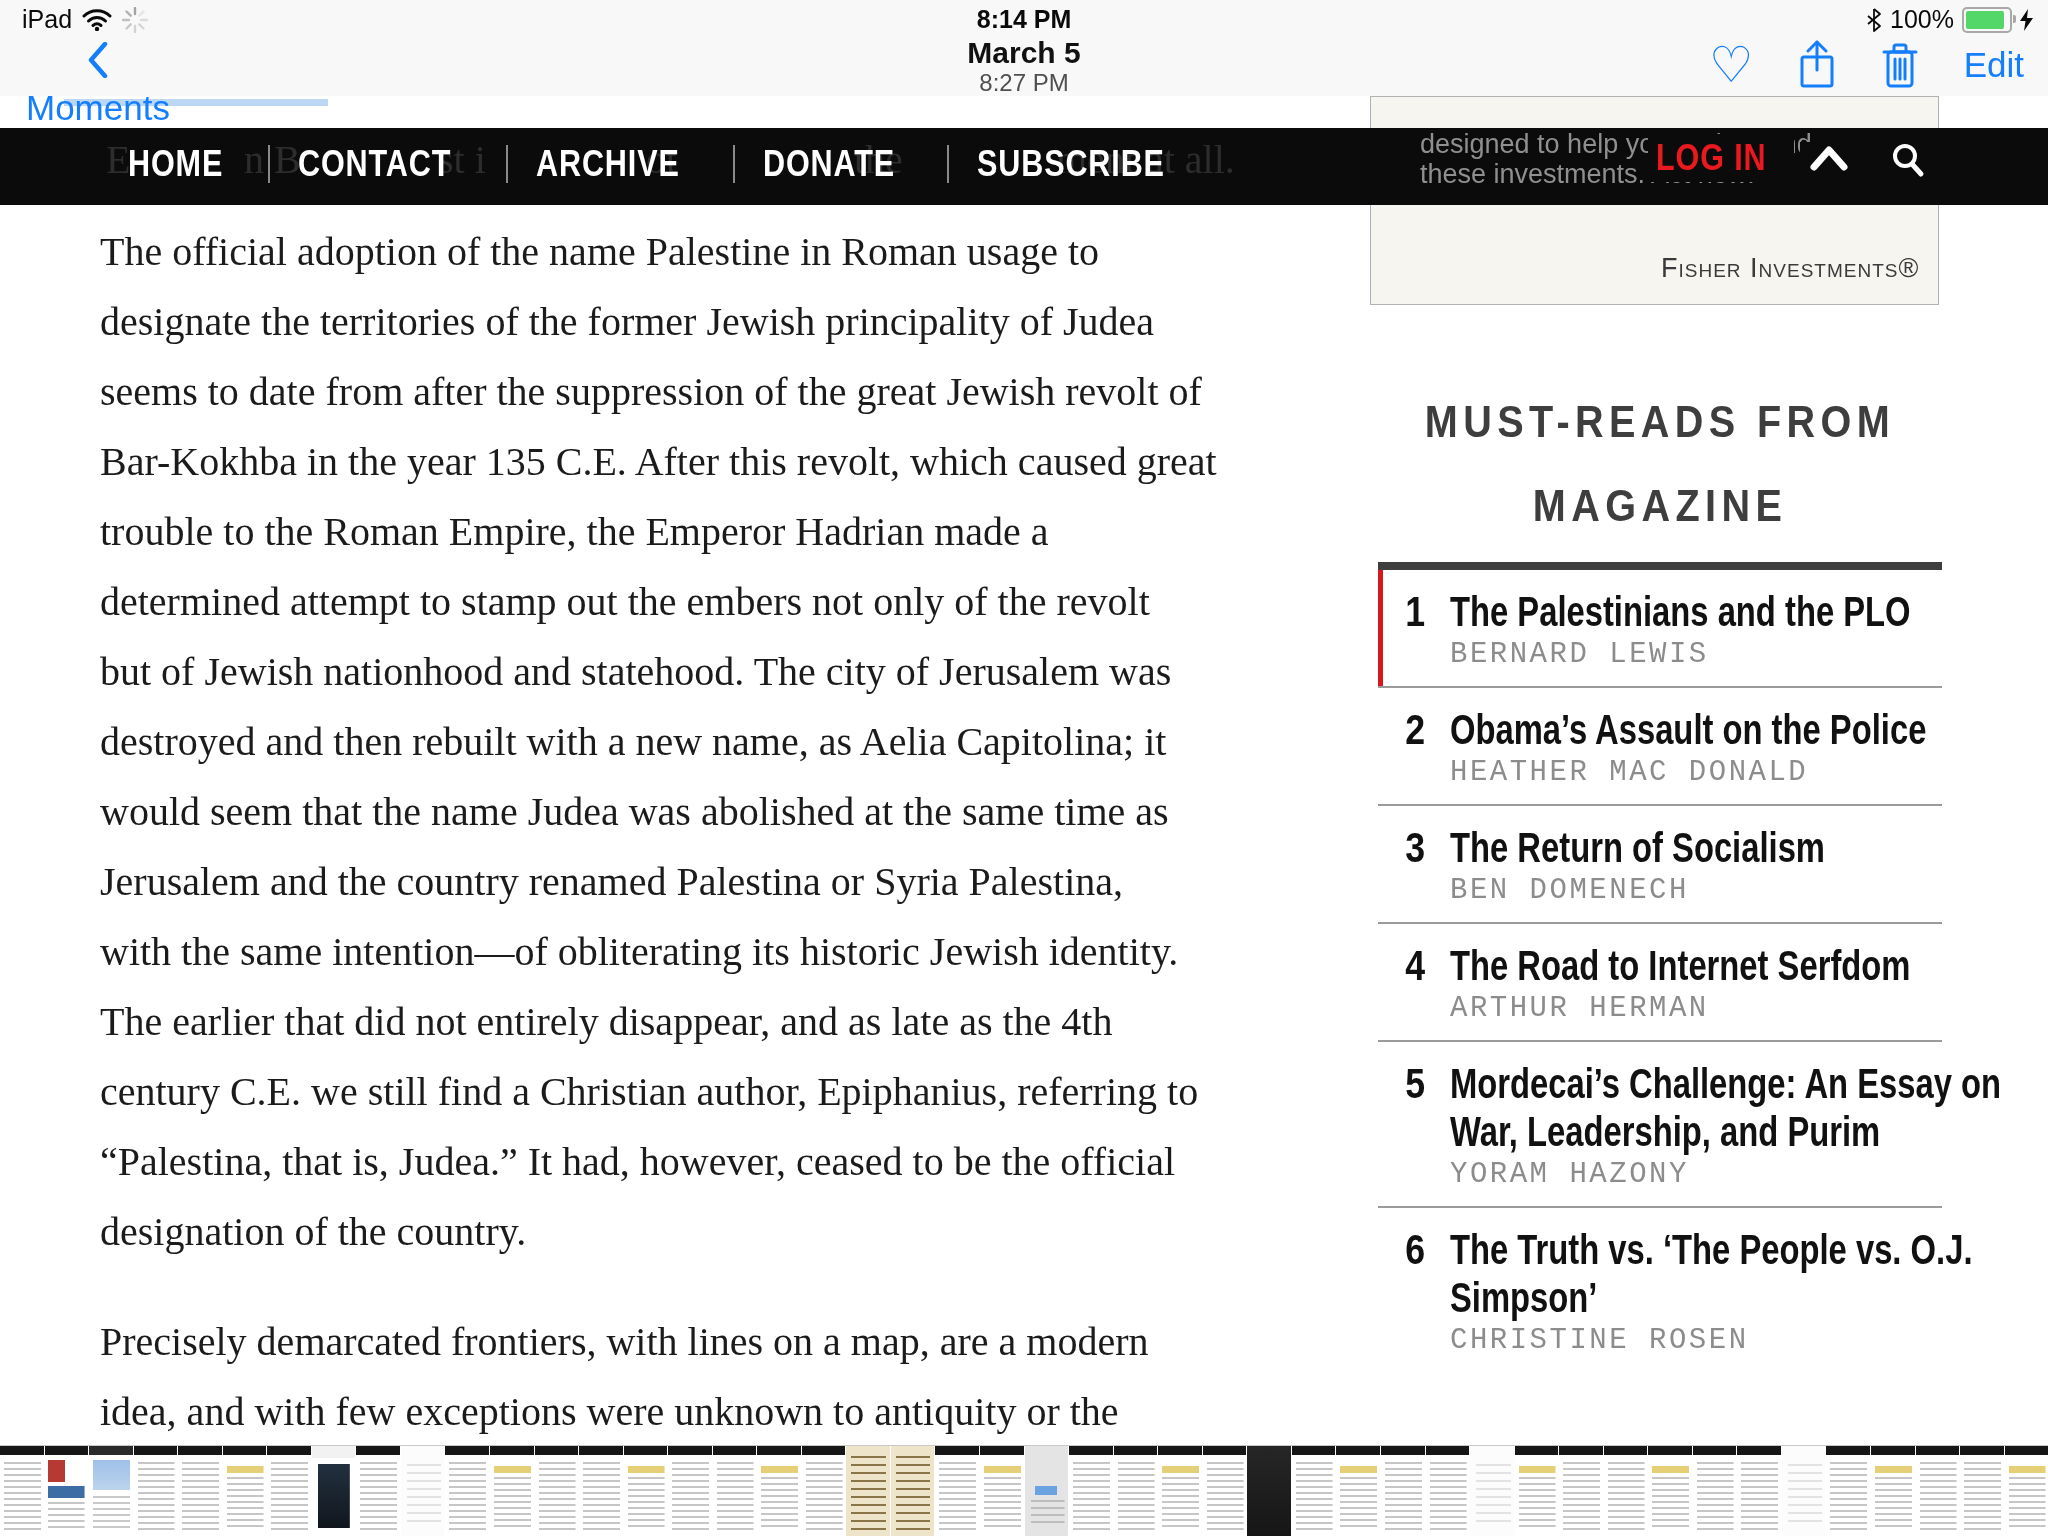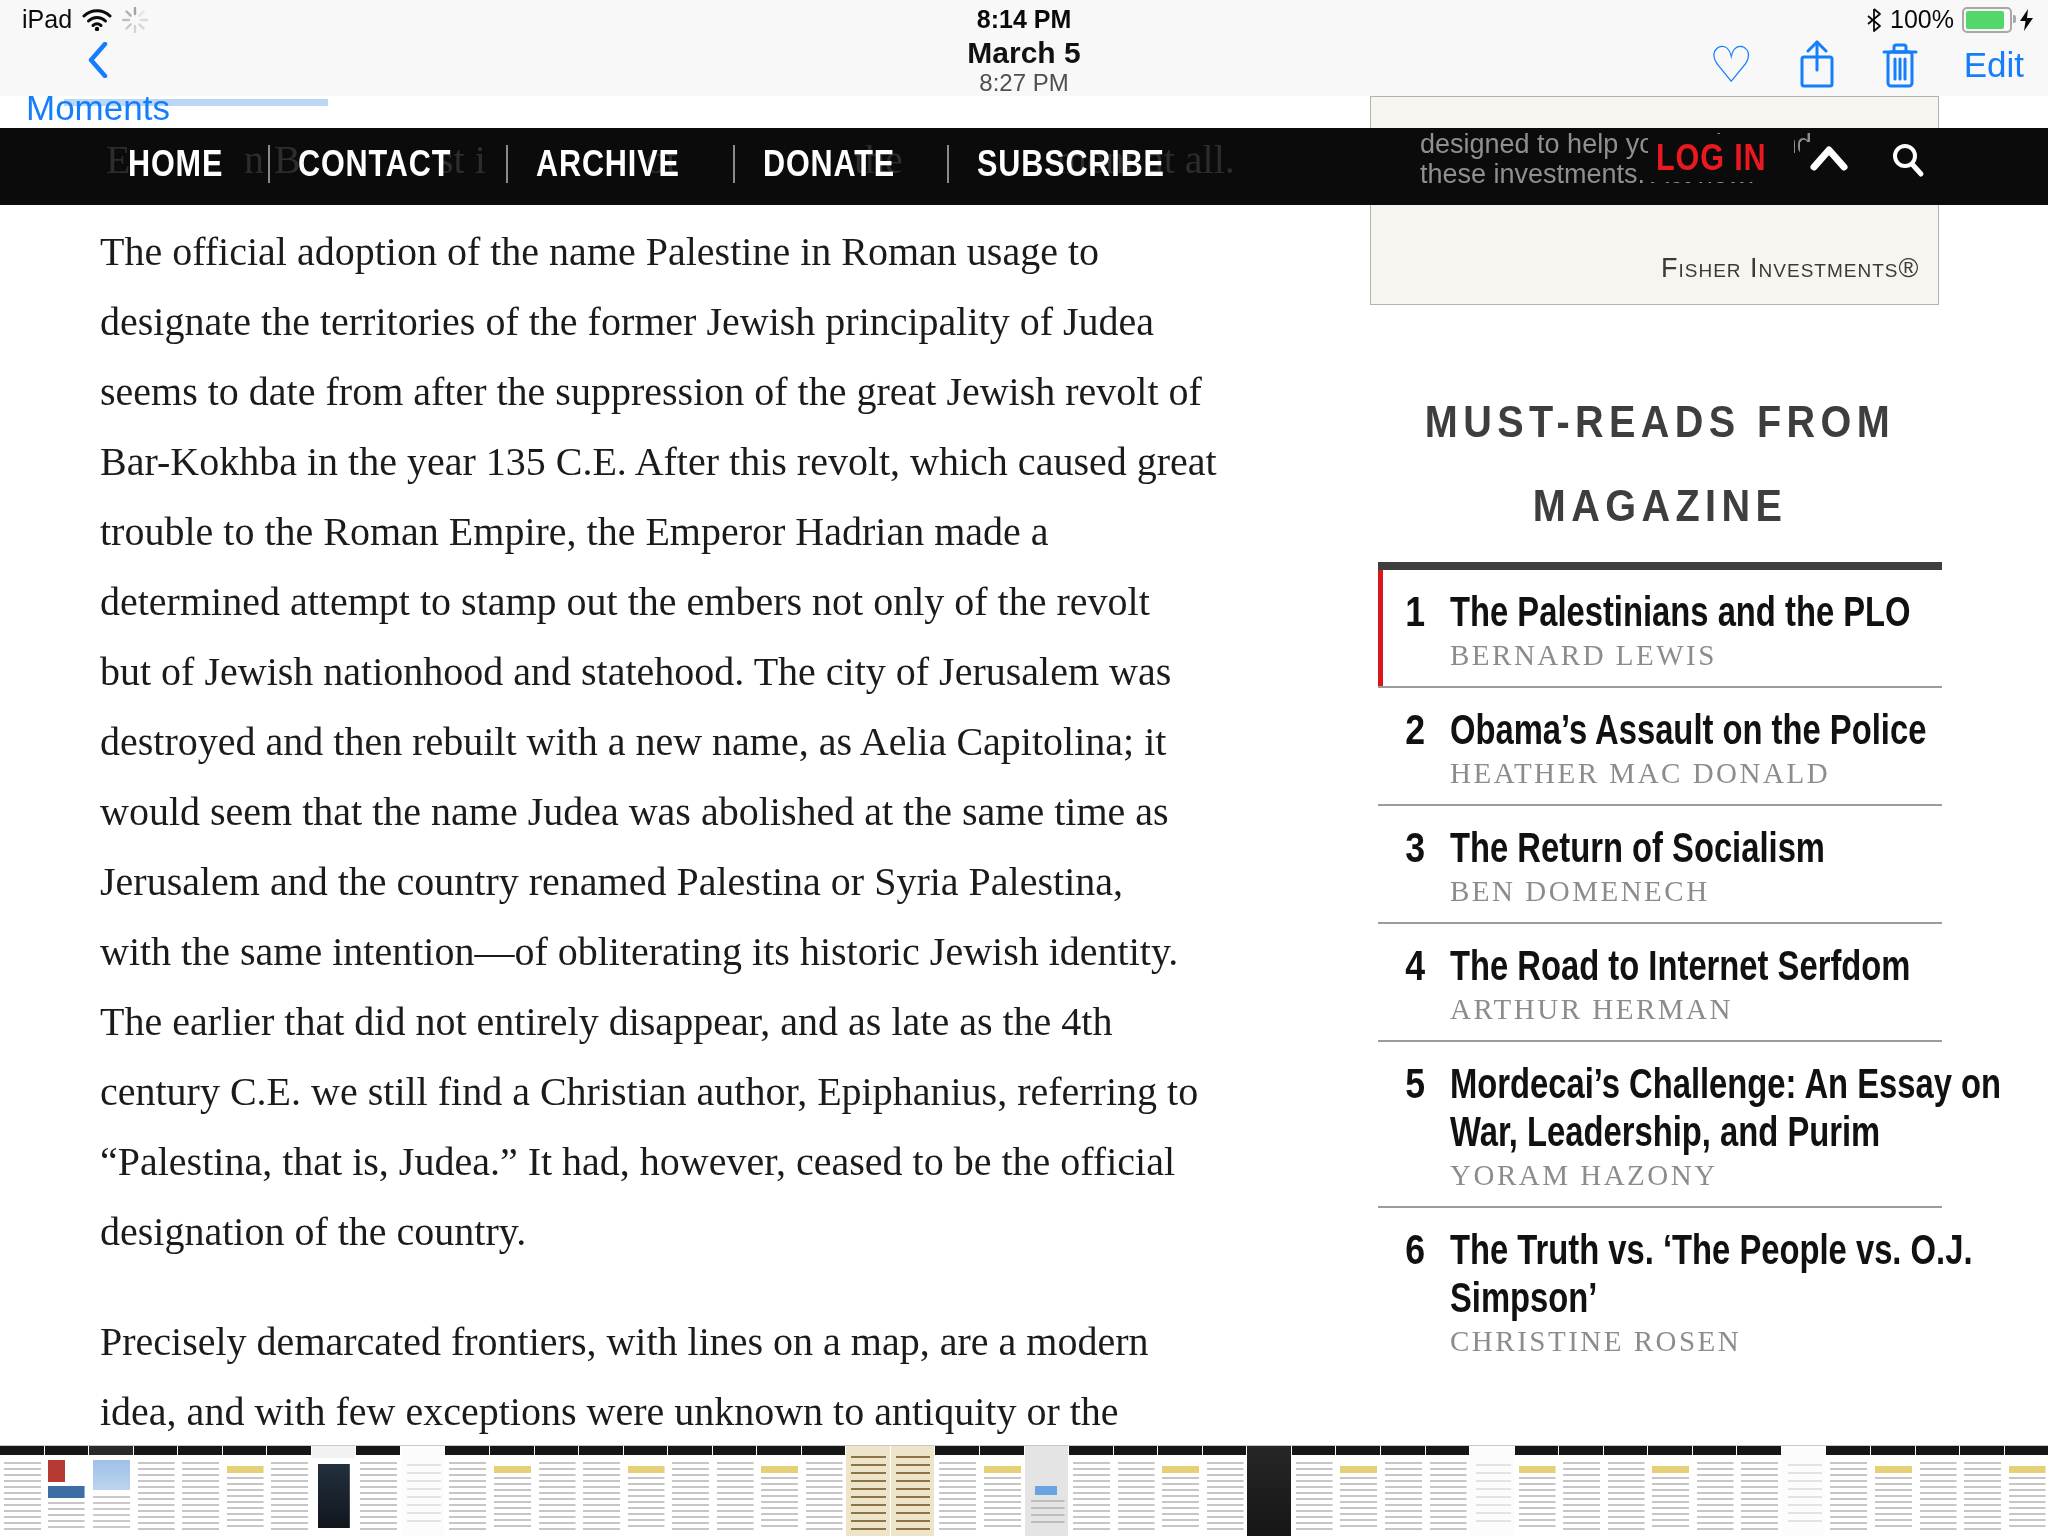--- a/index.html
+++ b/index.html
@@ -57,21 +57,21 @@
   .mr-topbar{height:8px;background:#3f3f3f;}
   .mr-item{position:relative;display:flex;padding:18px 0 14px 0;border-bottom:2px solid #9b9b9b;}
   .mr-item.last{border-bottom:none;}
   .mr-item.first::before{content:"";position:absolute;left:0;top:0;bottom:0;width:5px;background:#d6171c;}
   .mr-num{width:72px;padding-left:32px;box-sizing:border-box;font-size:42px;font-weight:700;color:#111;
           line-height:48px;transform:scaleX(0.85);transform-origin:0 0;}
   .mr-body{flex:1;min-width:0;}
   .mr-title-line{font-size:42px;font-weight:700;color:#111;line-height:48px;transform:scaleX(0.78);
                  transform-origin:0 50%;white-space:nowrap;}
   .mr-title-line:empty{display:none;}
-  .mr-author{margin-top:2px;font-family:Liberation Serif, serif;font-size:29px;letter-spacing:2.5px;
+  .mr-author{margin-top:2px;font-family:Liberation Mono, monospace;font-size:29px;letter-spacing:2.5px;
              color:#8c8c8c;line-height:34px;white-space:nowrap;}
   
   .filmstrip{position:absolute;left:0;top:1445px;width:2048px;height:91px;background:#fff;z-index:30;
              display:flex;gap:1px;border-top:1px solid #c9c9c9;box-sizing:border-box;}
   .thumb{flex:1 1 0;min-width:0;background:#fff;}
   .v-t{background:
     linear-gradient(#161616,#161616) 0 0/100% 9px no-repeat,
     repeating-linear-gradient(#c6c6c6 0 2px,#fff 2px 6px) 4px 16px/85% 68px no-repeat,#fff;}
   .v-th{background:
     linear-gradient(#161616,#161616) 0 0/100% 9px no-repeat,

